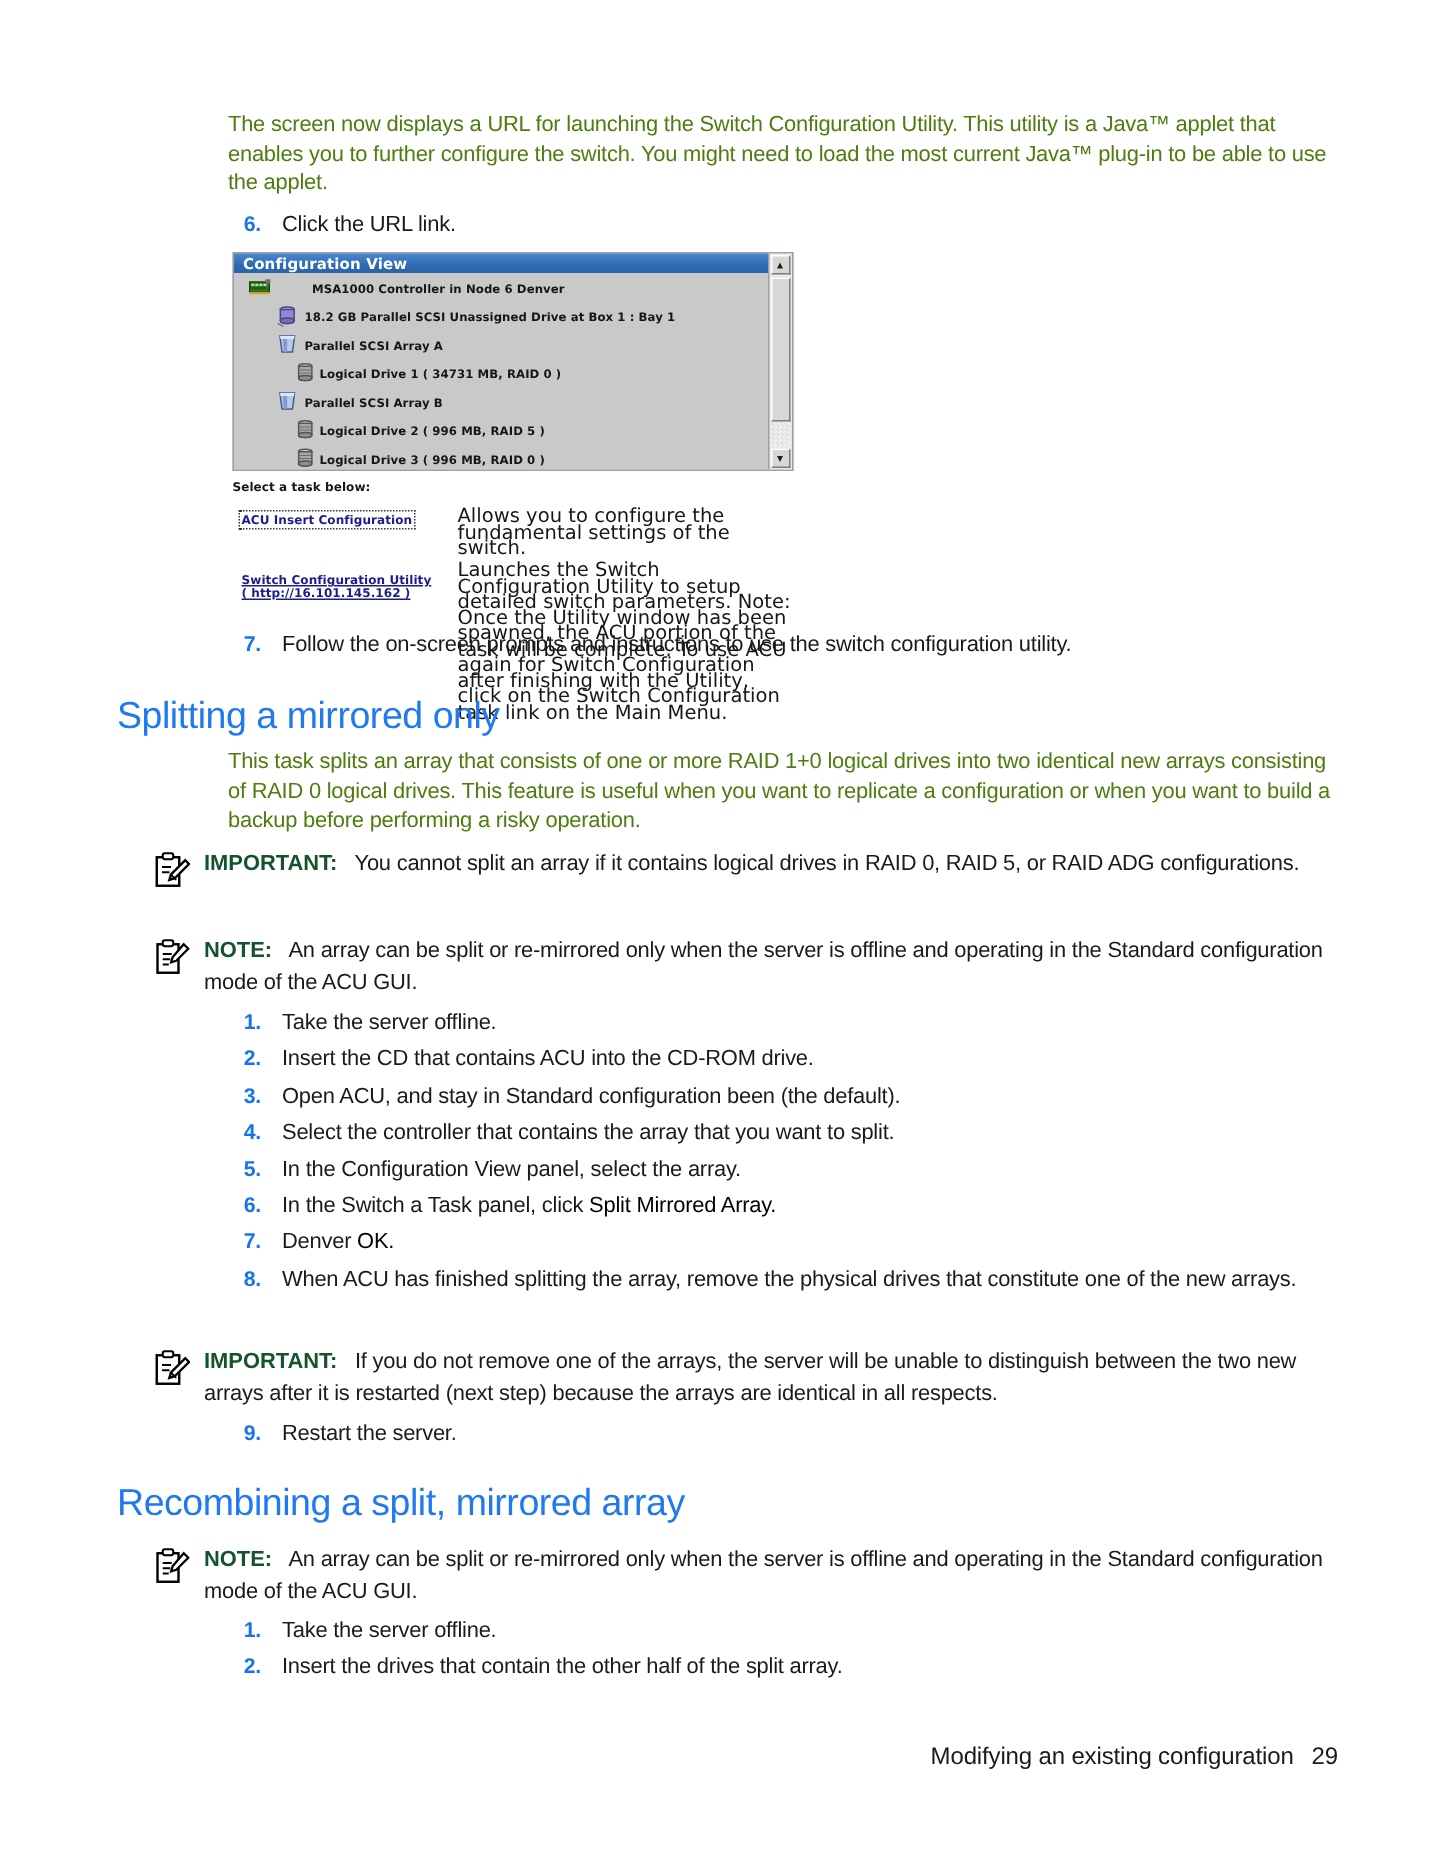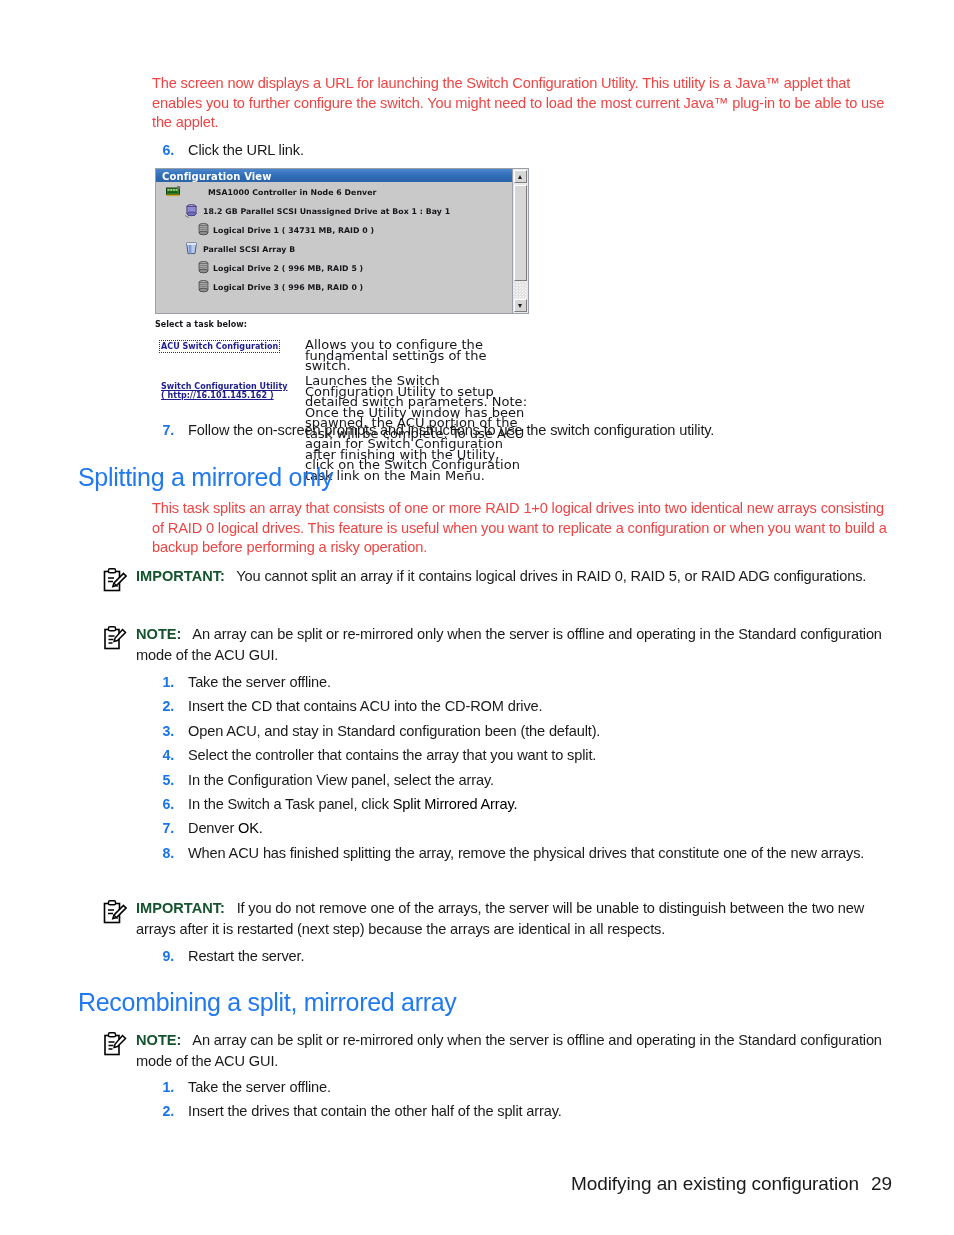--- a/index.html
+++ b/index.html
@@ -20,21 +20,21 @@
     position: relative;
     width: 954px;
     height: 1235px;
     box-sizing: border-box;
   }
 
   
   .para {
     font-size: 14.6px;
     line-height: 19.6px;
-    color: #ef4444;
+    color: #4d7c0f;
     letter-spacing: -0.15px;
   }
   .indent-body {
     margin-left: 152px;
     margin-right: 62px;
   }
   .step {
     position: relative;
     padding-left: 36px;
     margin-left: 152px;
@@ -243,22 +243,22 @@
     font-size: 13px;
     line-height: 10.5px;
     color: #15161a;
     letter-spacing: 0.02px;
   }
 
   
   .footer {
     position: absolute;
     right: 62px;
-    bottom: 40px;
-    font-size: 19px;
+    bottom: 54px;
+    font-size: 16px;
     color: #1a1a1a;
     letter-spacing: -0.1px;
     white-space: nowrap;
   }
   .footer .pg { margin-left: 12px; }
 </style>
 </head>
 <body>
 
 <div class="page">
@@ -302,20 +302,30 @@
             <svg width="15" height="15" viewBox="0 0 15 15">
               <ellipse cx="7.5" cy="3.4" rx="4.6" ry="1.8" fill="#b9b6e6" stroke="#4a4580"></ellipse>
               <path d="M2.9 3.4 v7.4 a4.6 1.8 0 0 0 9.2 0 V3.4 Z" fill="#8e8ad2" stroke="#4a4580"></path>
               <ellipse cx="7.5" cy="10.8" rx="4.6" ry="1.8" fill="#7570c4" stroke="#4a4580"></ellipse>
               <path d="M1 12.6 l4 2" stroke="#7a7a7a" stroke-width="1" fill="none"></path>
             </svg>
           </span>
           <span class="tlabel">18.2 GB Parallel SCSI Unassigned Drive at Box 1 : Bay 1</span>
         </div>
 
+        <div class="tnode lvl1">
+          <span class="ticon">
+            <svg width="15" height="15" viewBox="0 0 15 15">
+              <path d="M2.6 2 h9.8 l-1.4 10.6 h-7 Z" fill="#b9c9ec" stroke="#4b5c80"></path>
+              <path d="M4.4 2 h3 v10.6 h-2.2 Z" fill="#7f9bd6"></path>
+              <path d="M2.6 2 h9.8 l-0.4 2 h-9 Z" fill="#dce6f7"></path>
+            </svg>
+          </span>
+          <span class="tlabel">Parallel SCSI Array A</span>
+        </div>
 
         <div class="tnode lvl2">
           <span class="ticon">
             <svg width="15" height="15" viewBox="0 0 15 15">
               <ellipse cx="7.5" cy="3.2" rx="4.4" ry="1.7" fill="#d8d8d8" stroke="#555"></ellipse>
               <path d="M3.1 3.2 v7.8 a4.4 1.7 0 0 0 8.8 0 V3.2 Z" fill="#a8a8a8" stroke="#555"></path>
               <path d="M3.1 5.6 h8.8 M3.1 7.6 h8.8 M3.1 9.6 h8.8" stroke="#6d6d6d" stroke-width="0.7"></path>
               <ellipse cx="7.5" cy="11" rx="4.4" ry="1.7" fill="#8f8f8f" stroke="#555"></ellipse>
             </svg>
           </span>
@@ -367,21 +377,21 @@
         <div class="sb-track"></div>
         <div class="sb-btn down">
             <i></i>
           </div>
       </div>
     </div>
 
     <div class="shot-task">
       <div class="task-title">Select a task below:</div>
 
-      <div class="task-link focus" style="left:6px; top:22px;">ACU Switch Configuration</div>
+      <div class="task-link focus" style="left:6px; top:22px;">ACU Insert Configuration</div>
 
       <div class="task-desc" style="top:20px;">Allows you to configure the fundamental settings of the switch.</div>
 
       <div style="position:absolute; left:6px; top:62px;">
         <div class="task-link" style="position:static;"><u>Switch Configuration Utility</u></div>
         <div class="task-link" style="position:static;"><u>( http://16.101.145.162 )</u></div>
       </div>
 
       <div class="task-desc" style="top:56px;">Launches the Switch Configuration Utility to setup detailed switch parameters. Note: Once the Utility window has been spawned, the ACU portion of the task will be complete. To use ACU again for Switch Configuration after finishing with the Utility, click on the Switch Configuration task link on the Main Menu.</div>
     </div>

